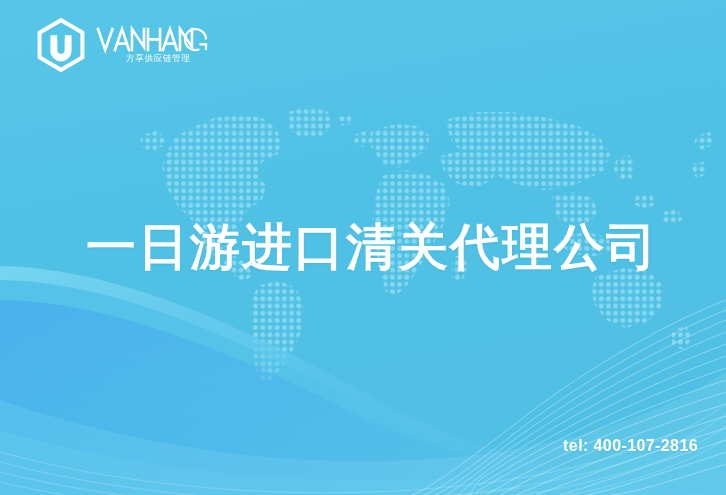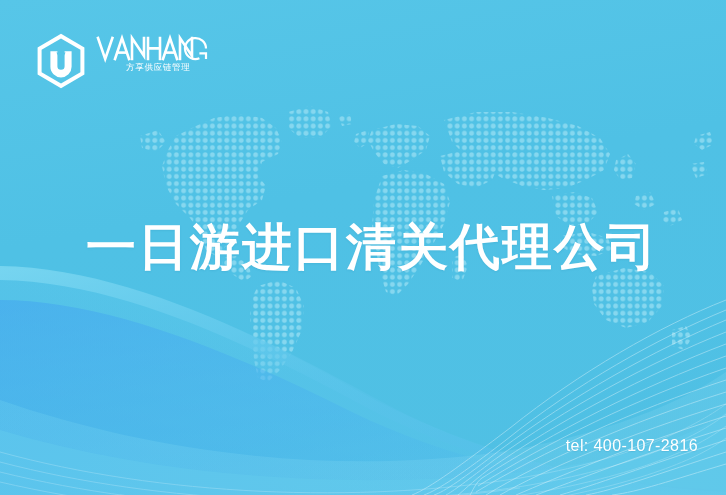--- a/index.html
+++ b/index.html
@@ -28,23 +28,23 @@
   }
   #bg-waves, #bg-map, #bg-lines {
     width: 726px;
     height: 495px;
   }
 
   
   #logo {
     position: absolute;
     left: 34px;
-    top: 32px;
+    top: 16px;
     display: flex;
-    align-items: flex-start;
+    align-items: center;
     height: 58px;
   }
   #logo-mark { display: block; }
   #logo-wordmark {
     display: block;
     margin-left: 8px;
   }
 
   
   #headline {
@@ -63,21 +63,21 @@
     margin-left: 9px;
   }
 
   
   #phone {
     position: absolute;
     right: 28px;
     top: 437px;
     color: #ffffff;
     font-size: 16px;
-    font-weight: normal;
+    font-weight: bold;
     letter-spacing: .4px;
     white-space: nowrap;
     text-shadow: 0 1px 1px rgba(40,140,180,.22);
   }
 </style>
 </head>
 <body>
 
 <div id="banner">
 

